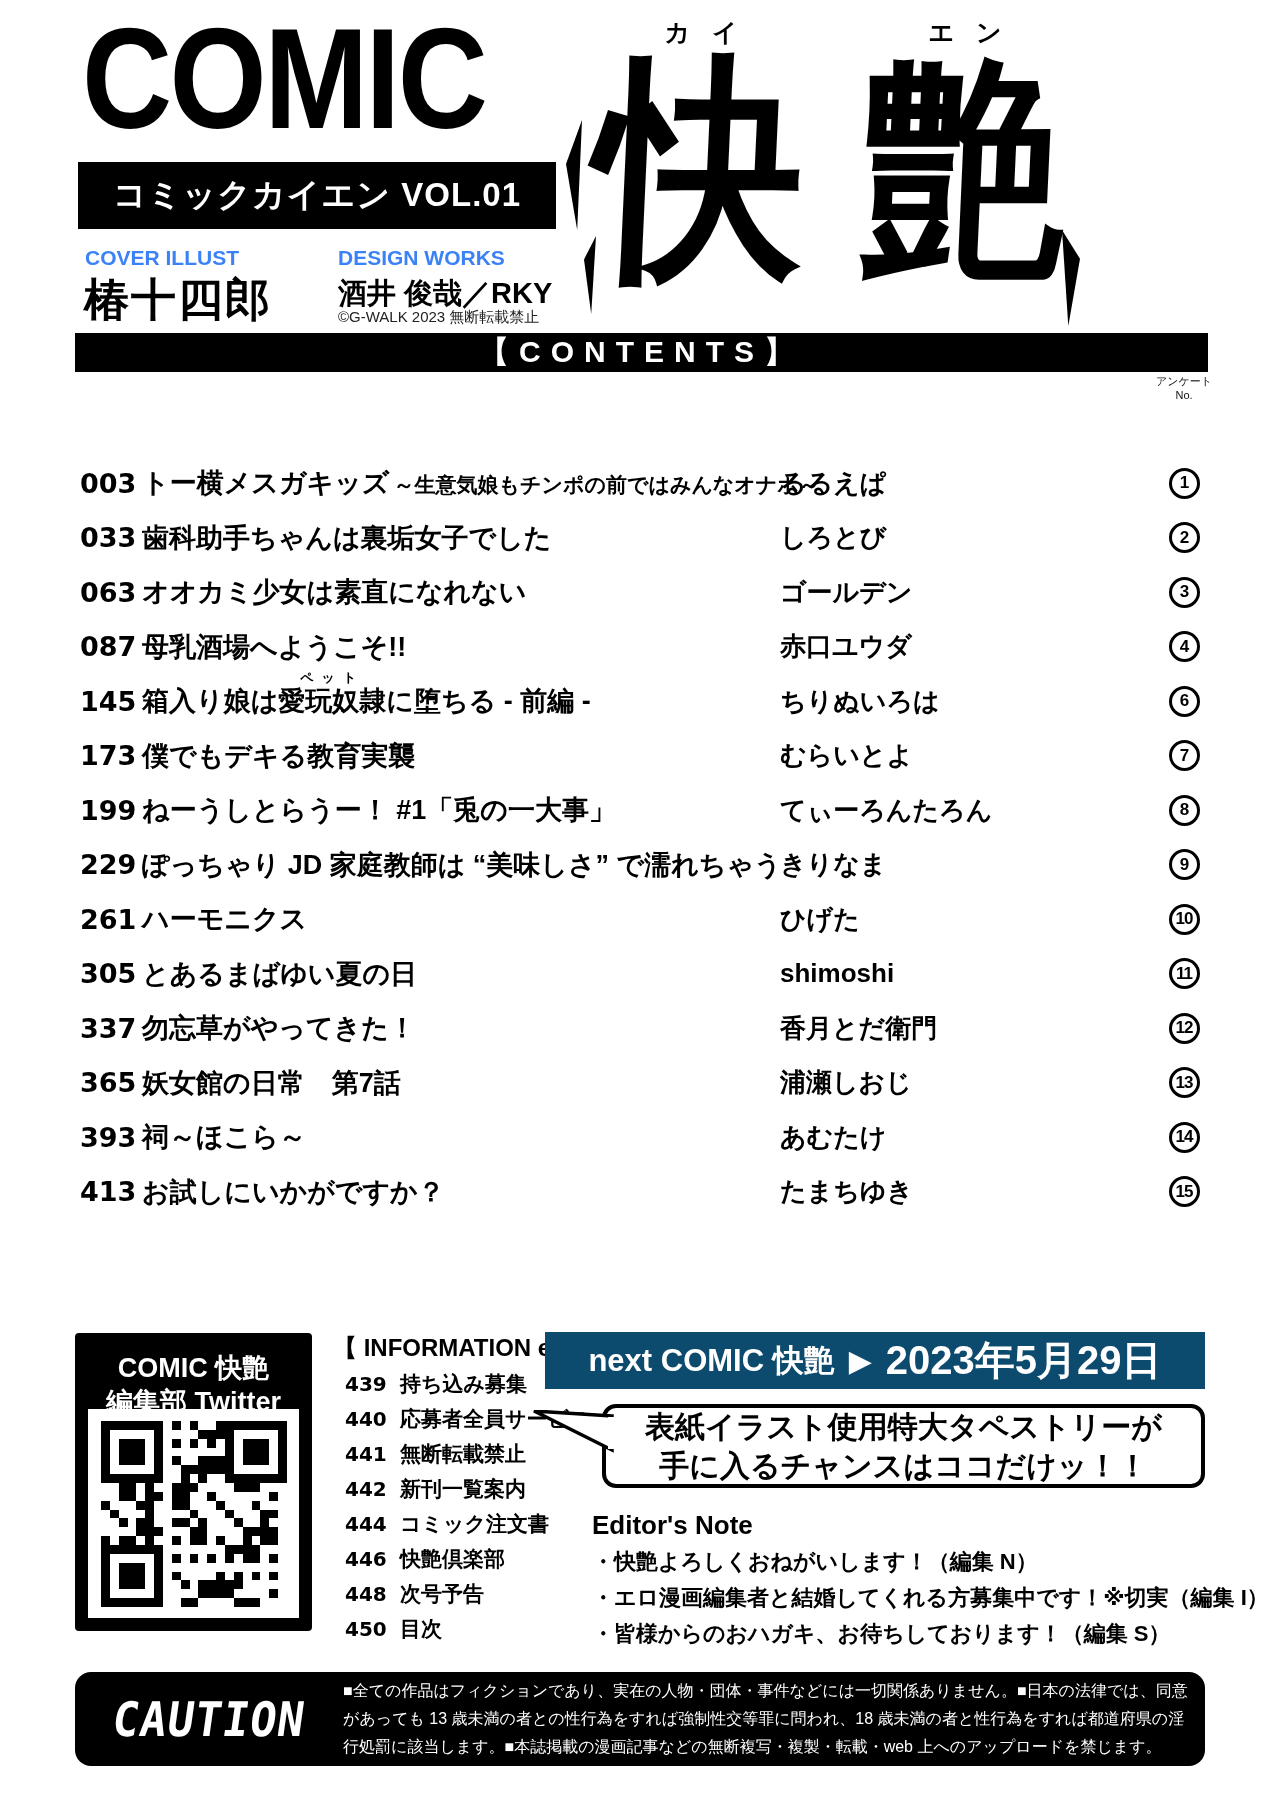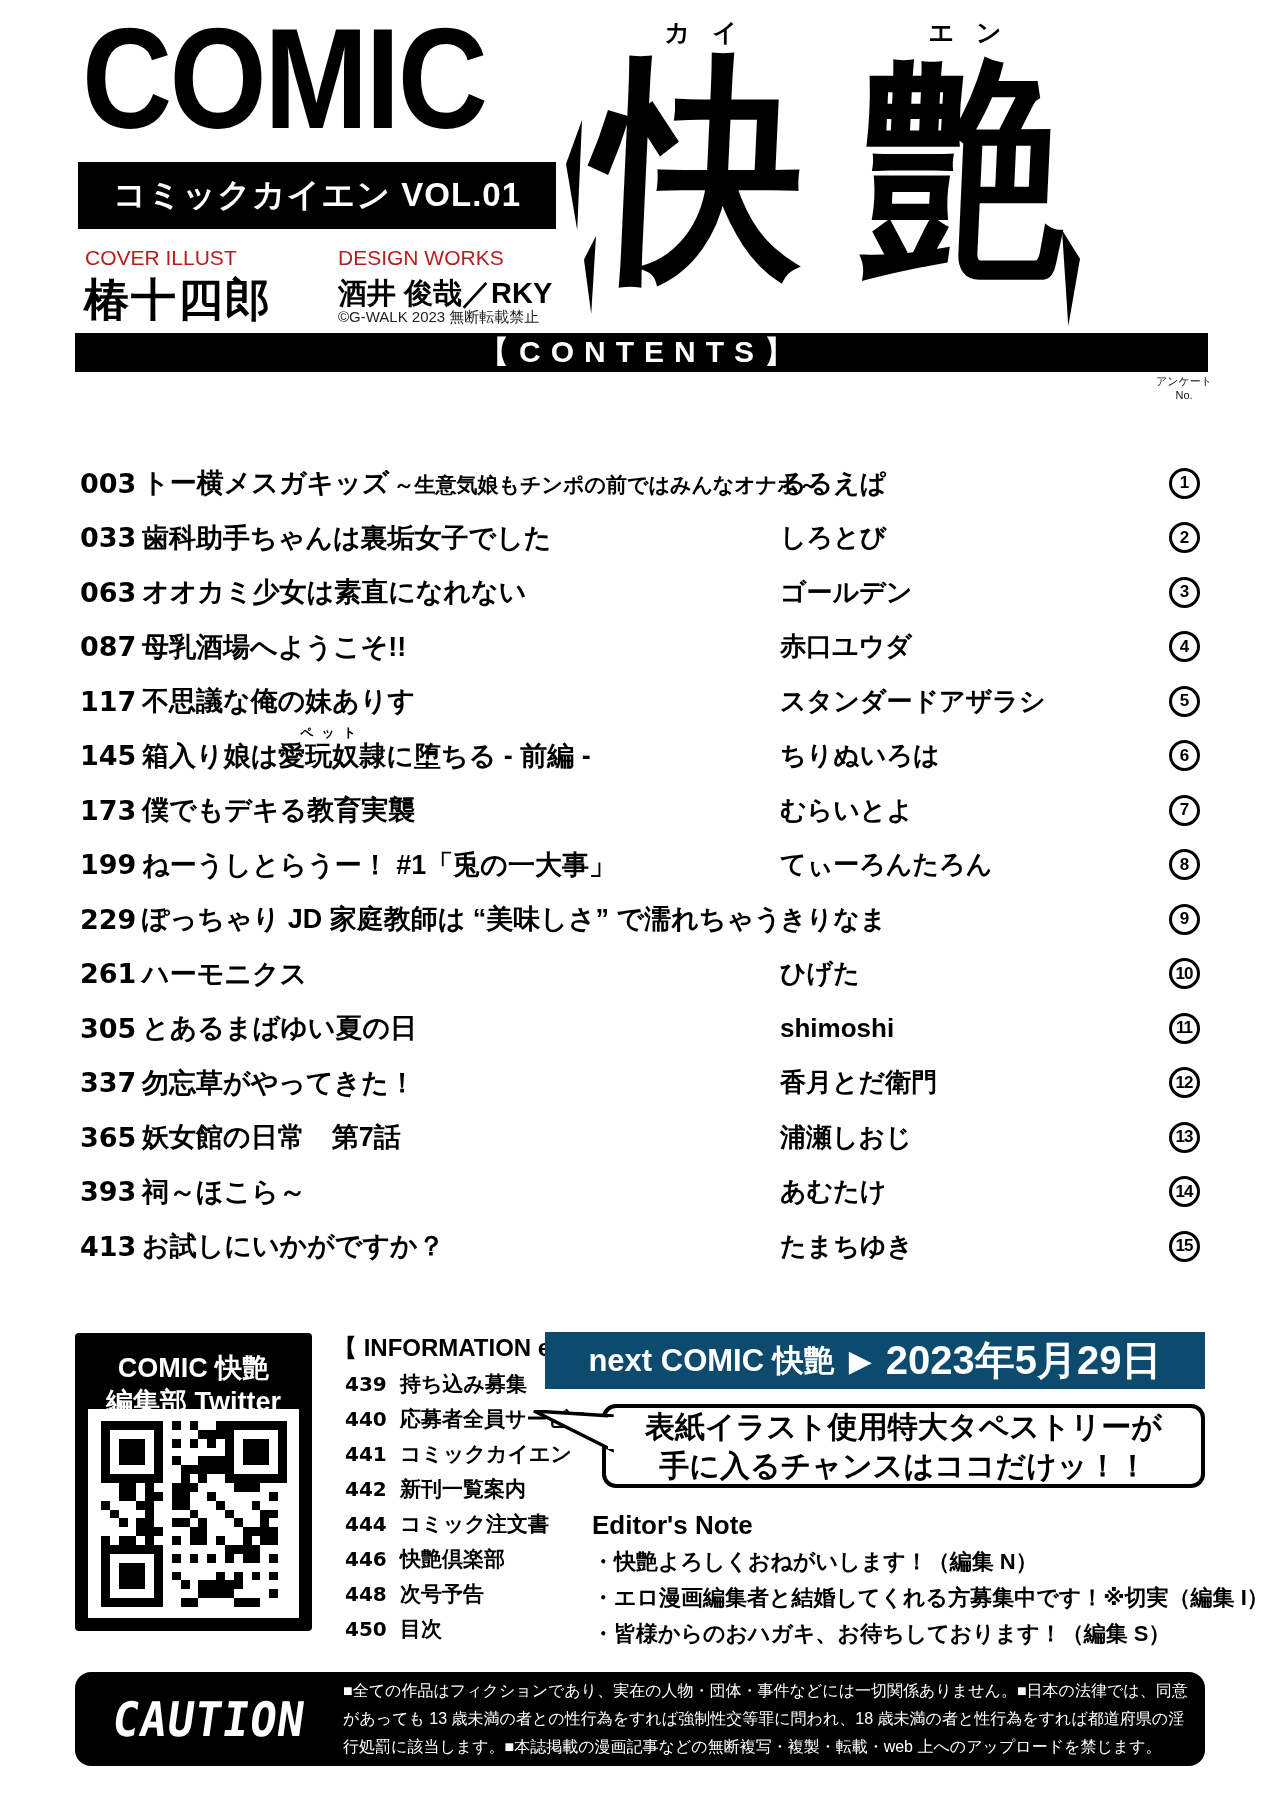--- a/index.html
+++ b/index.html
@@ -14,21 +14,21 @@
   
   .brand {
     left:82px; top:8px; font-size:142px; font-weight:800; line-height:1;
     letter-spacing:-3px; transform:scaleX(0.88); transform-origin:left top;
   }
   .series-bar {
     left:78px; top:162px; width:478px; height:67px; background:#000;
     display:flex; align-items:center; justify-content:center;
   }
   .series-bar span { color:#fff; font-size:33px; font-weight:700; letter-spacing:1px; }
-  .credit-label { font-size:21px; font-weight:400; color:#b91c1c; }
+  .credit-label { font-size:21px; font-weight:700; color:#3b82f6; }
   .cover-label { left:85px; top:246px; }
   .cover-name  { left:84px; top:270px; font-size:45px; font-weight:700; letter-spacing:2px; }
   .design-label{ left:338px; top:246px; }
   .design-name { left:338px; top:274px; font-size:29px; font-weight:700; }
   .copyright   { left:338px; top:308px; font-size:15px; color:#222; }
 
   .logo { left:582px; top:16px; display:flex; gap:26px; }
   .logo-char { display:flex; flex-direction:column; align-items:center; }
   .logo-furi { font-size:25px; font-weight:700; letter-spacing:22px; text-indent:22px; }
   .logo-kanji {
@@ -172,28 +172,20 @@
 
     <div class="toc-row">
       <span class="c-page">087</span>
       <span class="c-title">母乳酒場へようこそ!!</span>
       <span class="c-author">赤口ユウダ</span>
       <span class="c-badge">
           <span class="badge">4</span>
         </span>
     </div>
 
-    <div class="toc-row">
-      <span class="c-page">117</span>
-      <span class="c-title">不思議な俺の妹ありす</span>
-      <span class="c-author">スタンダードアザラシ</span>
-      <span class="c-badge">
-          <span class="badge">5</span>
-        </span>
-    </div>
 
     <div class="toc-row">
       <span class="c-page">145</span>
       <span class="c-title"><span>箱入り娘は</span><span class="ruby-wrap"><span class="furi">ペット</span><span>愛玩奴隷</span></span><span>に堕ちる - 前編 -</span></span>
       <span class="c-author">ちりぬいろは</span>
       <span class="c-badge">
           <span class="badge">6</span>
         </span>
     </div>
 
@@ -423,21 +415,21 @@
     <div class="info-row">
         <span class="info-page">439</span>
         <span class="info-label">持ち込み募集</span>
       </div>
     <div class="info-row">
         <span class="info-page">440</span>
         <span class="info-label">応募者全員サービス</span>
       </div>
     <div class="info-row">
         <span class="info-page">441</span>
-        <span class="info-label">コミックカイエン</span>
+        <span class="info-label">無断転載禁止</span>
       </div>
     <div class="info-row">
         <span class="info-page">442</span>
         <span class="info-label">新刊一覧案内</span>
       </div>
     <div class="info-row">
         <span class="info-page">444</span>
         <span class="info-label">コミック注文書</span>
       </div>
     <div class="info-row">

